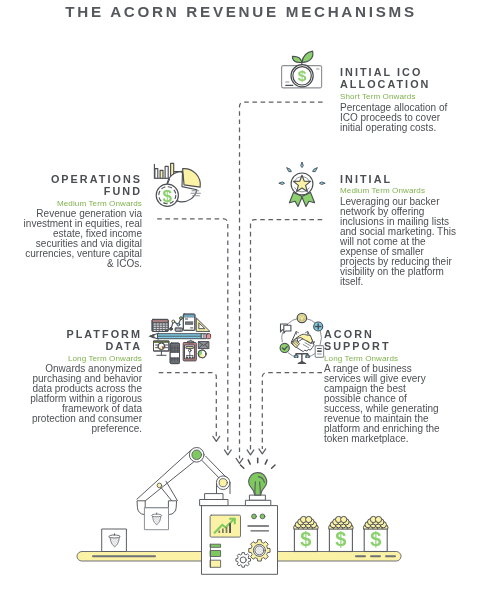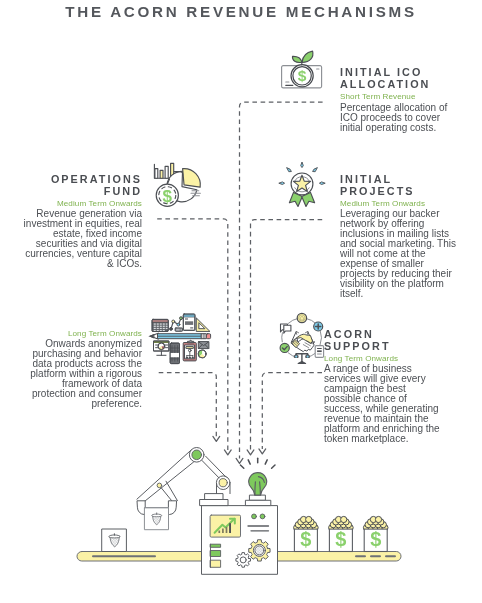--- a/index.html
+++ b/index.html
@@ -37,21 +37,21 @@
       <path d="M247.1 449.9 l3.4 5.0 3.4-5.0"></path>
       <path d="M258.9 448.9 l3.4 5.0 3.4-5.0"></path>
     </g>
   </svg>
 
   <div class="txt" style="left:340px;top:66px;width:120px;">
     <div class="htxt">
         <div>INITIAL ICO</div>
         <div>ALLOCATION</div>
       </div>
-    <div class="sub">Short Term Revenue</div>
+    <div class="sub">Short Term Onwards</div>
     <div class="bod">Percentage allocation of ICO proceeds to cover initial operating costs.</div>
   </div>
   <div class="ico" style="left:280px;top:45px;">
       <svg width="46" height="48" viewBox="0 0 46 48">
  <g fill="none" stroke="#4c4f54" stroke-width="1.15" stroke-linejoin="round" stroke-linecap="round">
 
   <path d="M3.2 20.6h36.8a1.6 1.6 0 0 1 1.6 1.6v19.0a1.6 1.6 0 0 1-1.6 1.6H3.2a1.6 1.6 0 0 1-1.6-1.6V22.2a1.6 1.6 0 0 1 1.6-1.6z" fill="#fff" stroke="#8d9095"></path>
   <path d="M5.8 37.0h3.1" stroke="#8d9095" stroke-width="1.05"></path>
   <path d="M5.8 40.3h7.0" stroke="#4c4f54" stroke-width="1.3"></path>
   <path d="M36.6 24.0h2.4" stroke="#8d9095" stroke-width="1.05"></path>
@@ -99,21 +99,20 @@
   <path d="M21.5 22.0l-2.1 5.1"></path>
   <circle cx="19.3" cy="38.2" r="11.1" fill="#fff"></circle>
   <circle cx="19.3" cy="38.2" r="8.5" fill="none" stroke-dasharray="3.4 3.4"></circle>
  </g>
  <text x="19.3" y="44.6" font-family="Liberation Sans, sans-serif" font-size="17" font-weight="bold" fill="#8bd16d" text-anchor="middle">$</text>
 </svg>
     </div>
   <div class="txt" style="left:340px;top:172.6px;width:120px;">
     <div class="htxt">
         <div>INITIAL</div>
-        <div>PROJECTS</div>
       </div>
     <div class="sub">Medium Term Onwards</div>
     <div class="bod">Leveraging our backer network by offering inclusions in mailing lists and social marketing. This will not come at the expense of smaller projects by reducing their visibility on the platform itself.</div>
   </div>
   <div class="ico" style="left:272px;top:157px;">
       <svg width="54" height="58" viewBox="0 0 54 58">
 
  <g stroke="#4c4f54" stroke-width="1.15" stroke-linejoin="round" fill="#8bd16d">
   <path d="M21.5 35.4 L17.4 45.8 L23.1 44.3 L26.0 49.5 L30.3 39.6 Z"></path>
   <path d="M38.5 35.4 L42.6 45.8 L36.9 44.3 L34.0 49.5 L29.7 39.6 Z"></path>
@@ -131,20 +130,24 @@
 
  <g fill="none" stroke="#8d9095" stroke-width="1.0">
   <path d="M22.6 24.2a8.4 8.4 0 0 1 14.8 0"></path>
   <path d="M22.6 30.4a8.4 8.4 0 0 0 14.8 0"></path>
  </g>
 
  <polygon points="30.00,18.20 32.23,24.13 38.56,24.42 33.61,28.37 35.29,34.48 30.00,31.00 24.71,34.48 26.39,28.37 21.44,24.42 27.77,24.13" fill="#fbf2a6" stroke="#4c4f54" stroke-width="1.15" stroke-linejoin="round"></polygon>
 </svg>
     </div>
   <div class="txt lft" style="left:20px;top:327.6px;width:122px;">
+    <div class="htxt">
+        <div>PLATFORM</div>
+        <div>DATA</div>
+      </div>
     <div class="sub">Long Term Onwards</div>
     <div class="bod">Onwards anonymized purchasing and behavior data products across the platform within a rigorous framework of data protection and consumer preference.</div>
   </div>
   <div class="ico" style="left:148px;top:306.5px;">
       <svg width="66" height="58" viewBox="0 0 66 58">
  <g stroke="#4c4f54" stroke-width="1.0" stroke-linejoin="round" stroke-linecap="round">
 
   <g>
    <rect x="4.1" y="12.4" width="16.1" height="12.1" rx="0.9" fill="#5d6166"></rect>
    <path d="M4.1 15.2h16.1" fill="none"></path>

